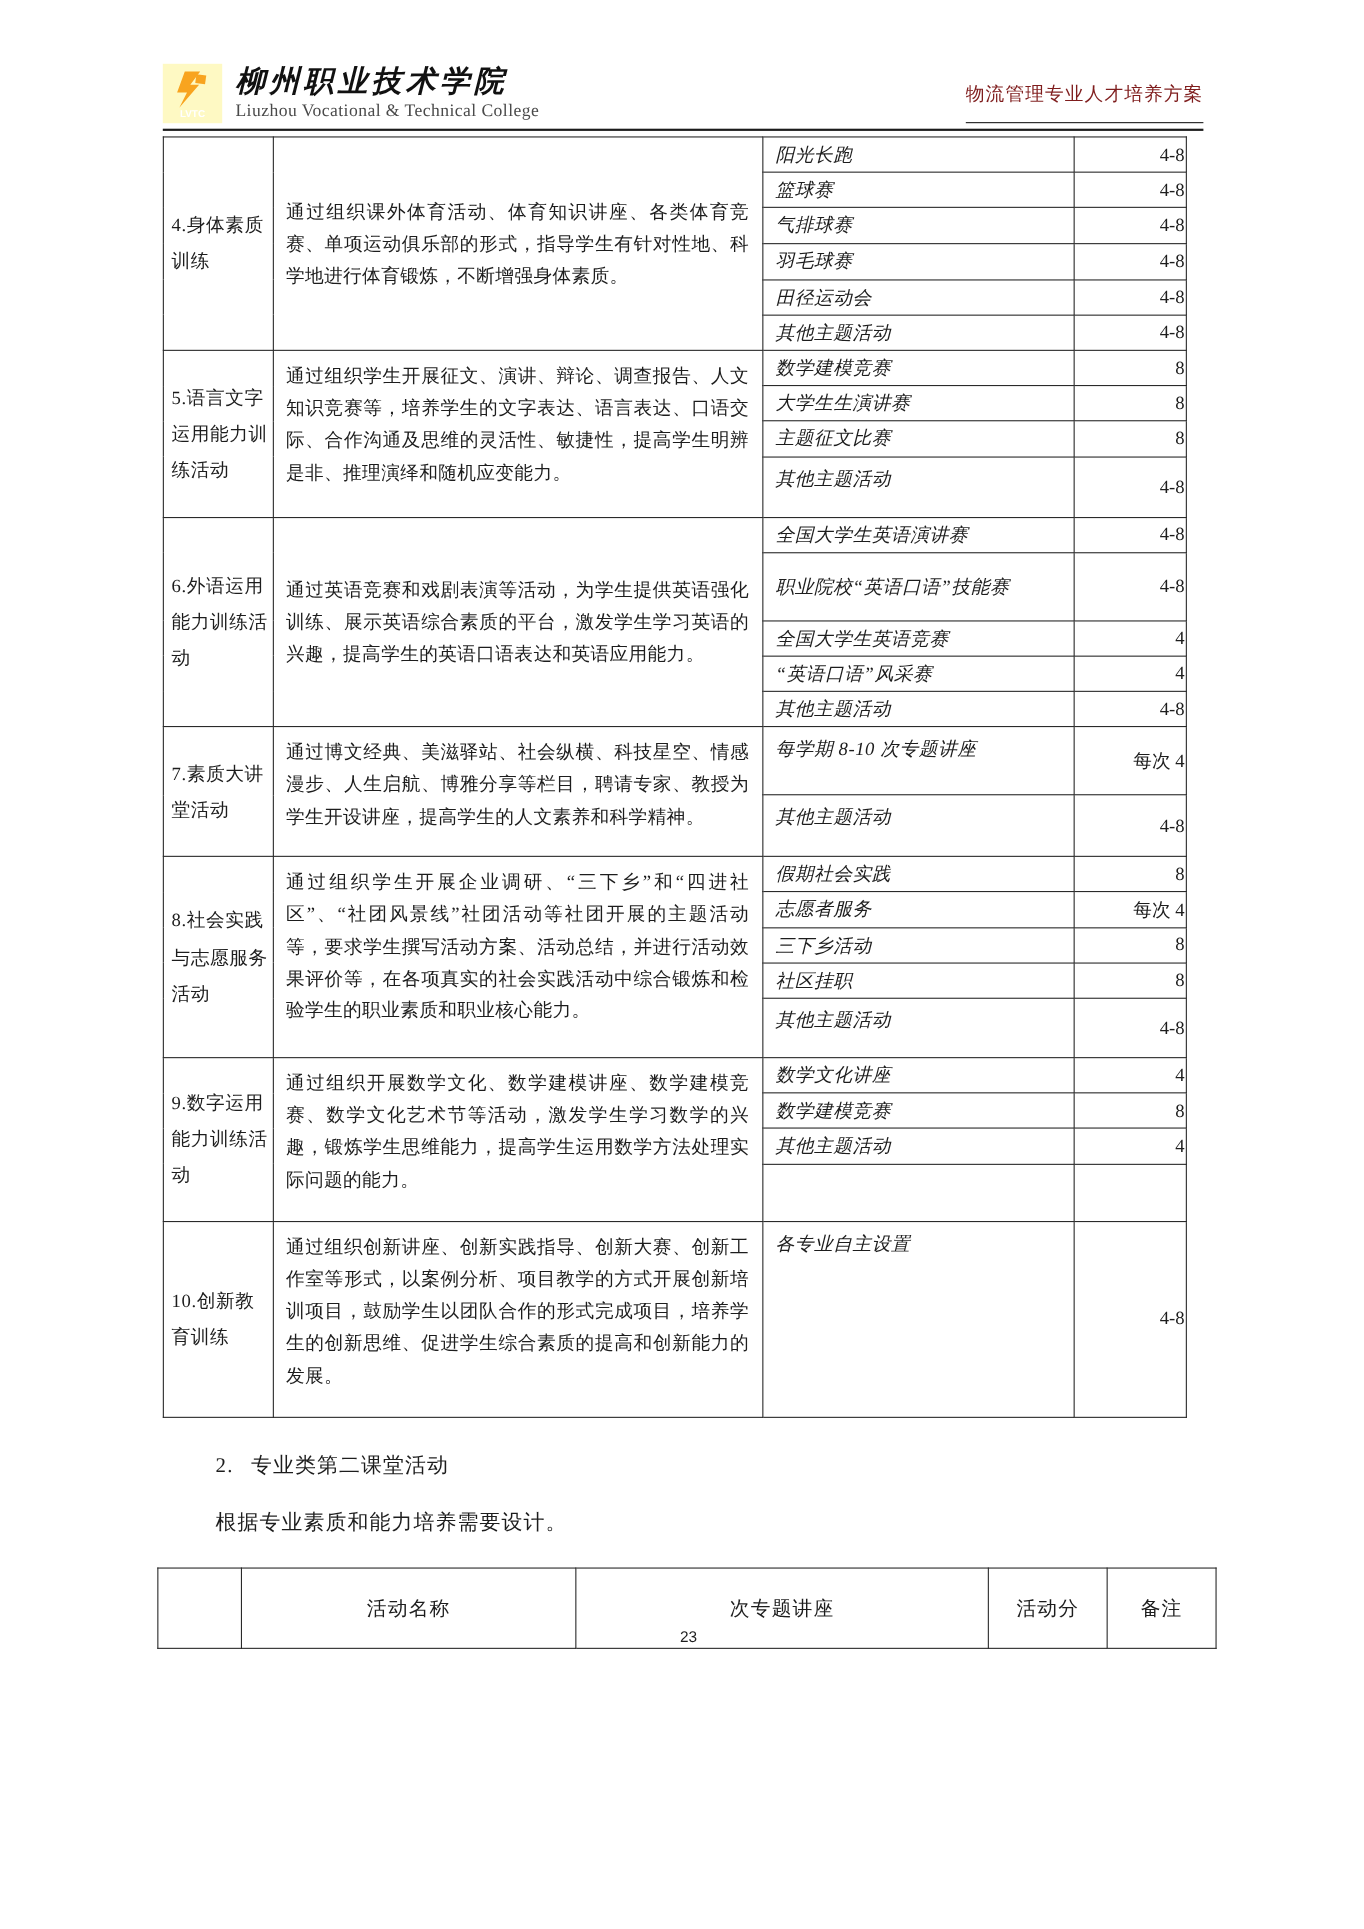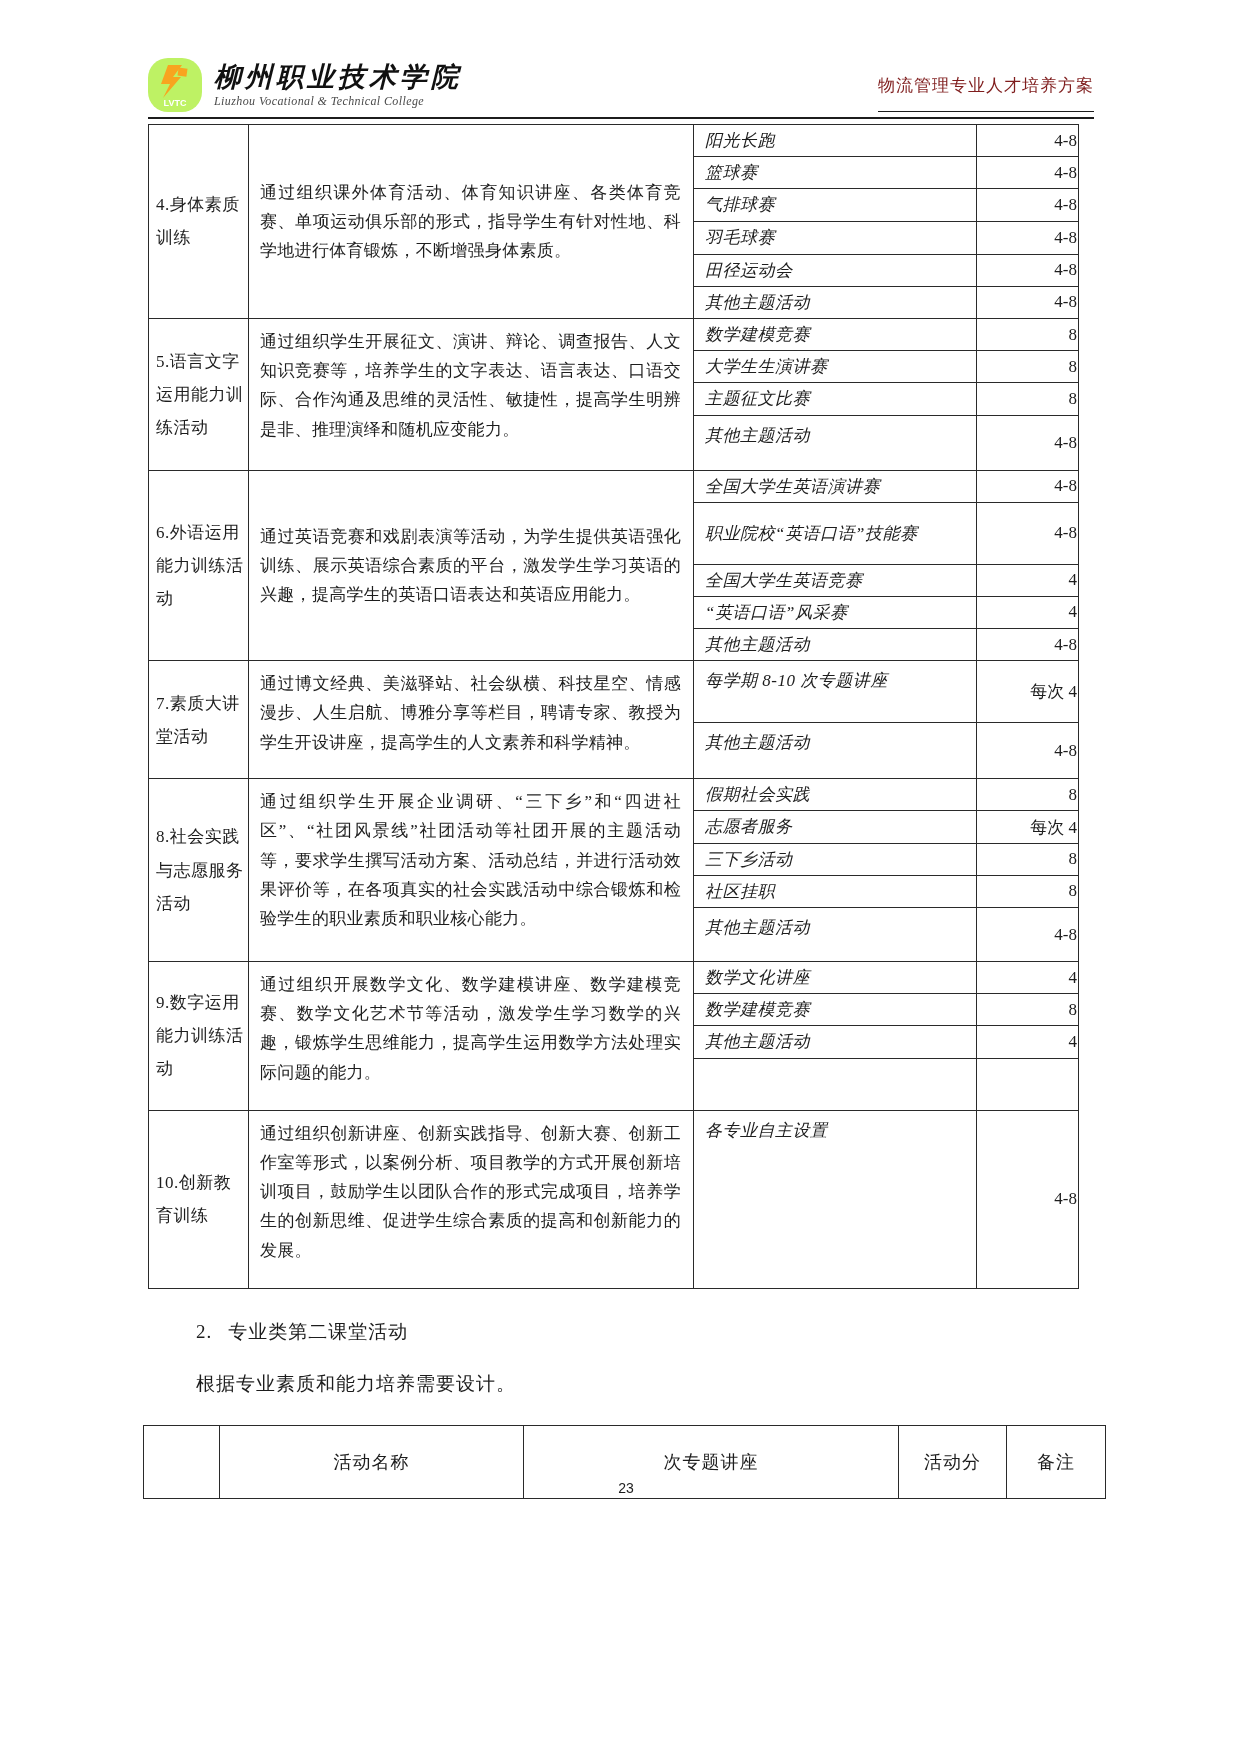--- a/index.html
+++ b/index.html
@@ -6,25 +6,25 @@
   body{
     width:1240px;height:1754px;background:#ffffff;position:relative;
     font-family:"Liberation Serif","DejaVu Serif",serif;color:#1d1d1d;
   }
   .page{padding:58px 146px 0 148px;}
 
   
   .hdr{display:flex;justify-content:space-between;align-items:flex-end;
        border-bottom:2.4px solid #1c1c1c;padding-bottom:5px;}
   .brand{display:flex;align-items:center;gap:12px;}
-  .logo{width:54px;height:54px;border-radius:20px;background:#bef264;position:relative;flex:0 0 auto;}
+  .logo{width:54px;height:54px;border-radius:0;background:#fef9c3;position:relative;flex:0 0 auto;}
   .logo svg{position:absolute;left:0;top:0;}
   .brand-names{display:flex;flex-direction:column;line-height:1.05;}
   .zh-name{font-size:27px;font-weight:bold;font-style:italic;letter-spacing:4px;color:#111;}
-  .en-name{font-size:12px;color:#4a4a4a;letter-spacing:.4px;margin-top:4px;font-style:italic;}
+  .en-name{font-size:16px;color:#4a4a4a;letter-spacing:.4px;margin-top:4px;}
   .doc-title{font-size:17px;color:#7f1d1d;border-bottom:1.4px solid #1c1c1c;padding-bottom:14px;letter-spacing:1px;}
 
   
   table.main{border-collapse:collapse;margin-top:5px;width:930px;table-layout:fixed;}
   table.main td{border:1.7px solid #2a2a2a;font-size:17px;overflow:hidden;}
   td.cat{padding:2px 4px 2px 7px;line-height:1.95;vertical-align:middle;letter-spacing:.5px;}
   td.desc{padding:4px 12px 4px 11px;line-height:1.72;vertical-align:middle;text-align:justify;letter-spacing:.3px;}
   td.desc.va-top{vertical-align:top;padding-top:8px;}
   td.act{padding:2px 8px 2px 11px;vertical-align:middle;letter-spacing:.5px;line-height:1.6;font-style:italic;}
   td.act.va-top{vertical-align:top;padding-top:6px;}

